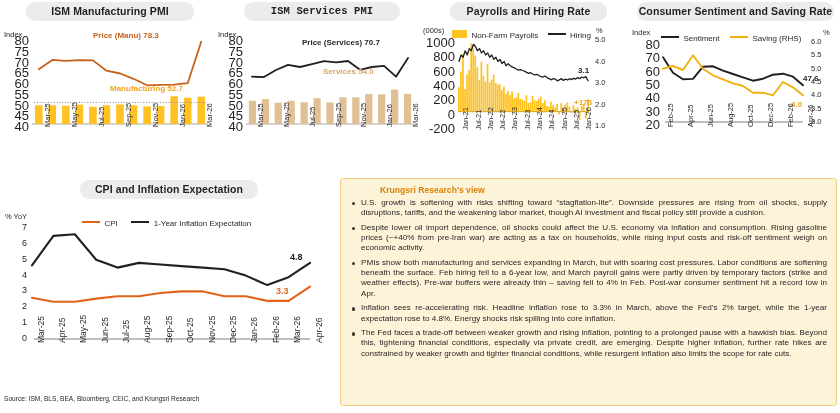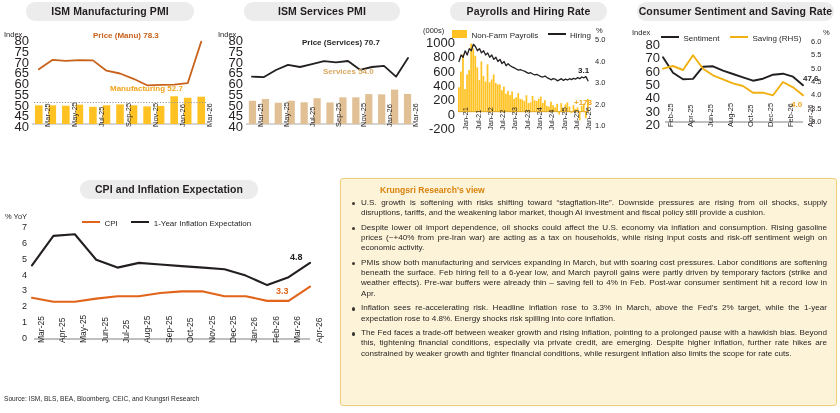--- a/index.html
+++ b/index.html
@@ -97,21 +97,21 @@
       <div class="xlab" style="left: 69.6369px; top: 127px;">May-25</div>
       <div class="xlab" style="left: 96.7138px; top: 127px;">Jul-25</div>
       <div class="xlab" style="left: 123.791px; top: 127px;">Sep-25</div>
       <div class="xlab" style="left: 150.868px; top: 127px;">Nov-25</div>
       <div class="xlab" style="left: 177.945px; top: 127px;">Jan-26</div>
       <div class="xlab" style="left: 205.022px; top: 127px;">Mar-26</div>
     </div>
 </div>
 
 <div class="panel" style="left:218px;top:0;width:208px;height:172px;">
-  <div class="pill" style="margin:2px 26px 0 26px;">ISM Services PMI</div>
+  <div class="pill" style="margin:2px 26px 0 26px;font-family:Liberation Mono, monospace;">ISM Services PMI</div>
   <div class="axtitle" style="position:absolute;left:0px;top:30px;">Index</div>
   <div id="c2ticks">
       <div class="tick" style="position: absolute; top: 120px; left: 0px; width: 25px;">40</div>
       <div class="tick" style="position: absolute; top: 109.25px; left: 0px; width: 25px;">45</div>
       <div class="tick" style="position: absolute; top: 98.5px; left: 0px; width: 25px;">50</div>
       <div class="tick" style="position: absolute; top: 87.75px; left: 0px; width: 25px;">55</div>
       <div class="tick" style="position: absolute; top: 77px; left: 0px; width: 25px;">60</div>
       <div class="tick" style="position: absolute; top: 66.25px; left: 0px; width: 25px;">65</div>
       <div class="tick" style="position: absolute; top: 55.5px; left: 0px; width: 25px;">70</div>
       <div class="tick" style="position: absolute; top: 44.75px; left: 0px; width: 25px;">75</div>

